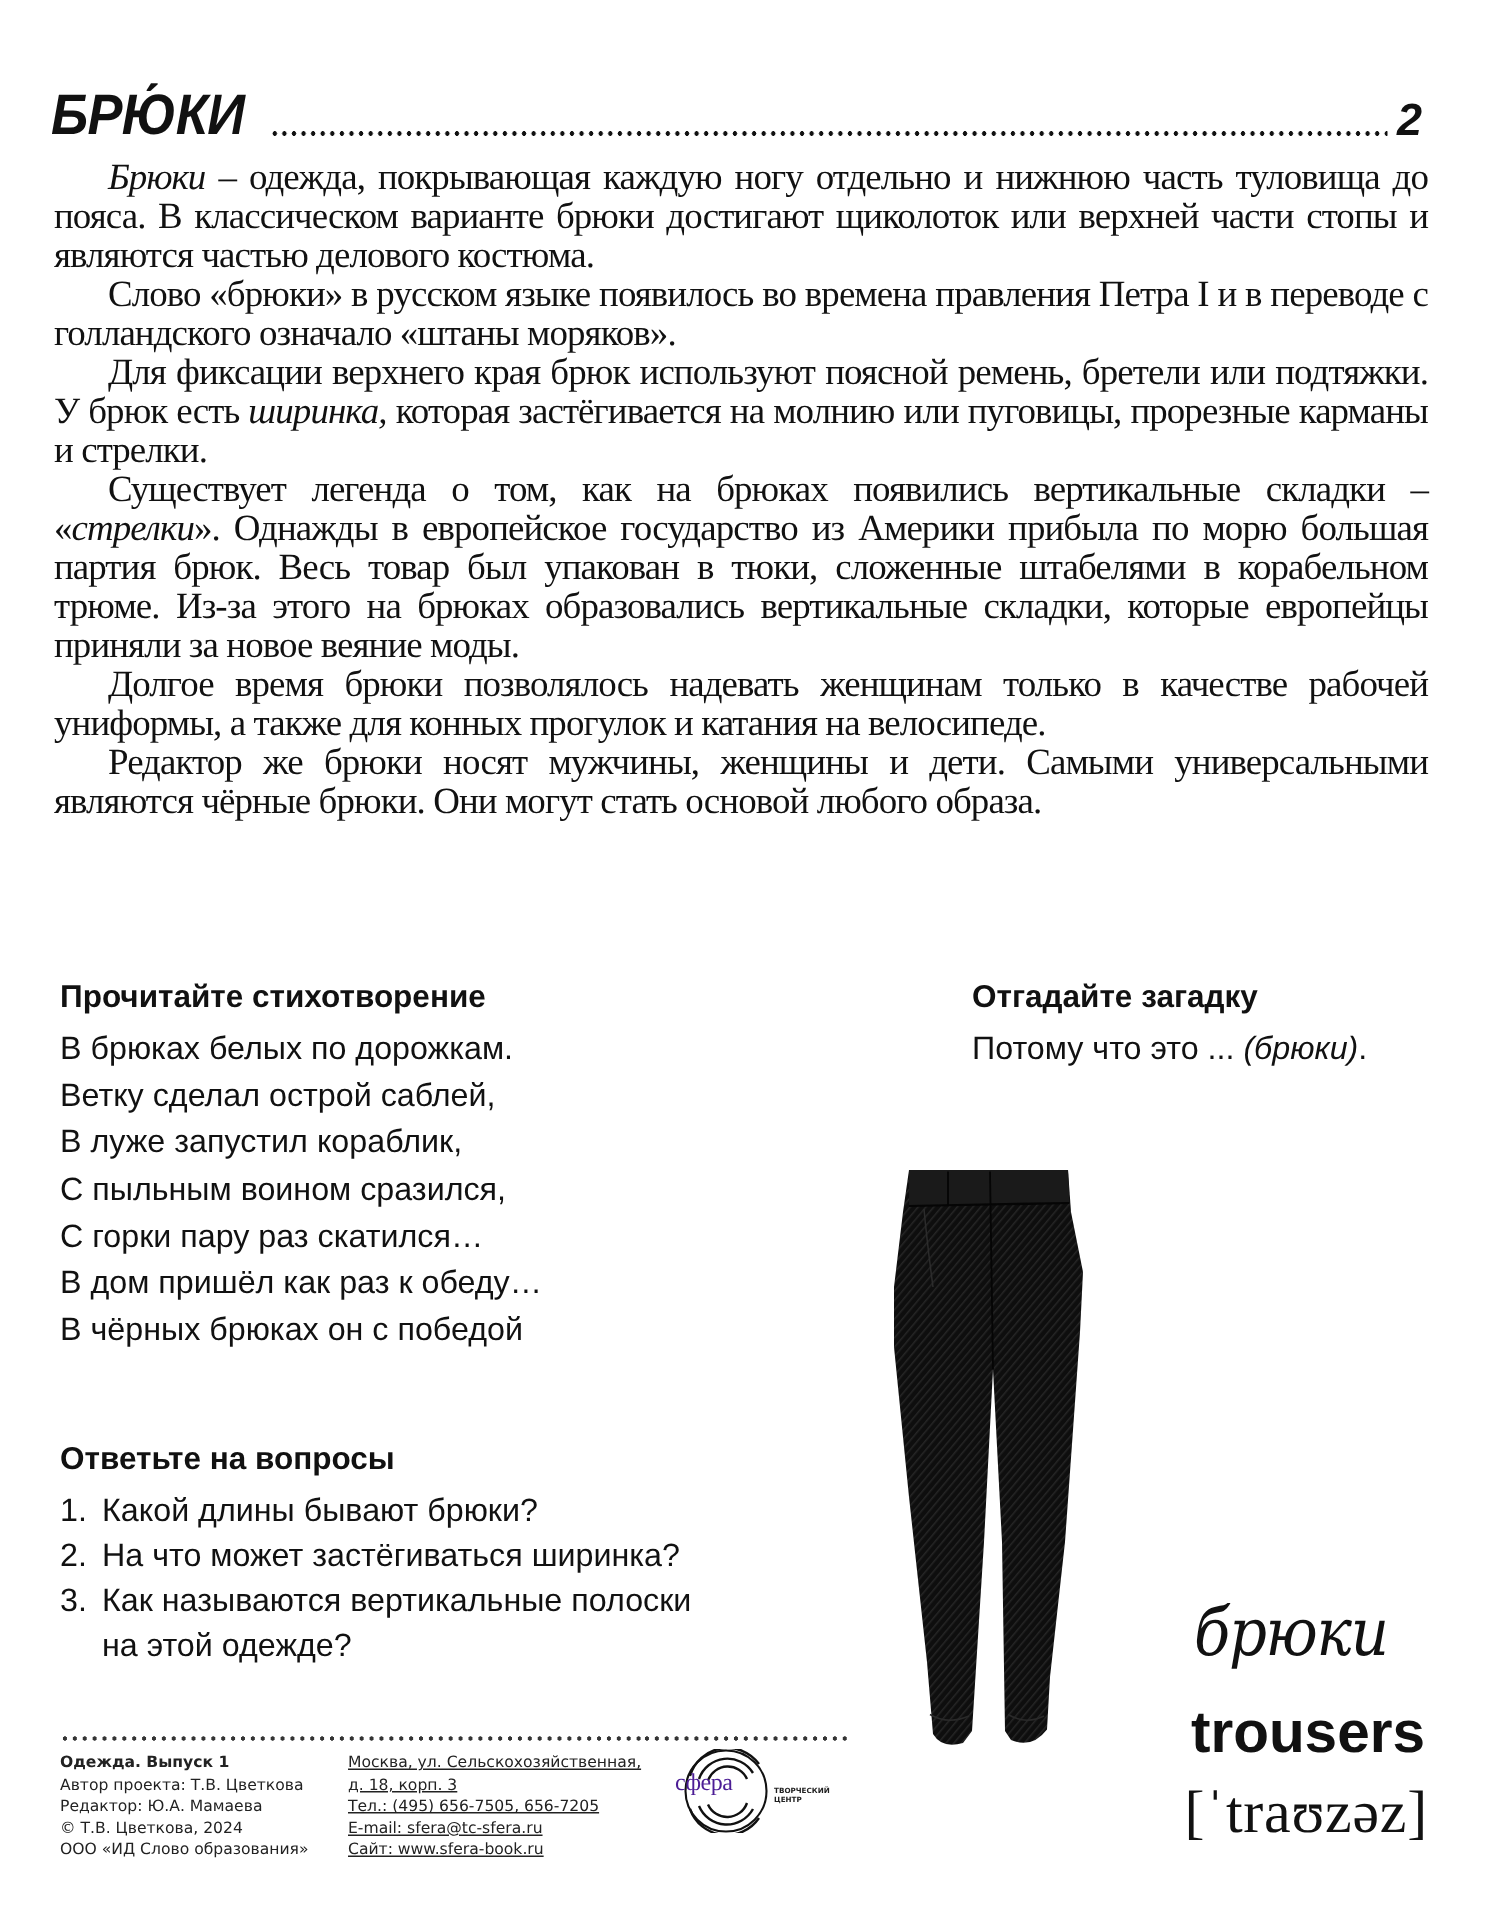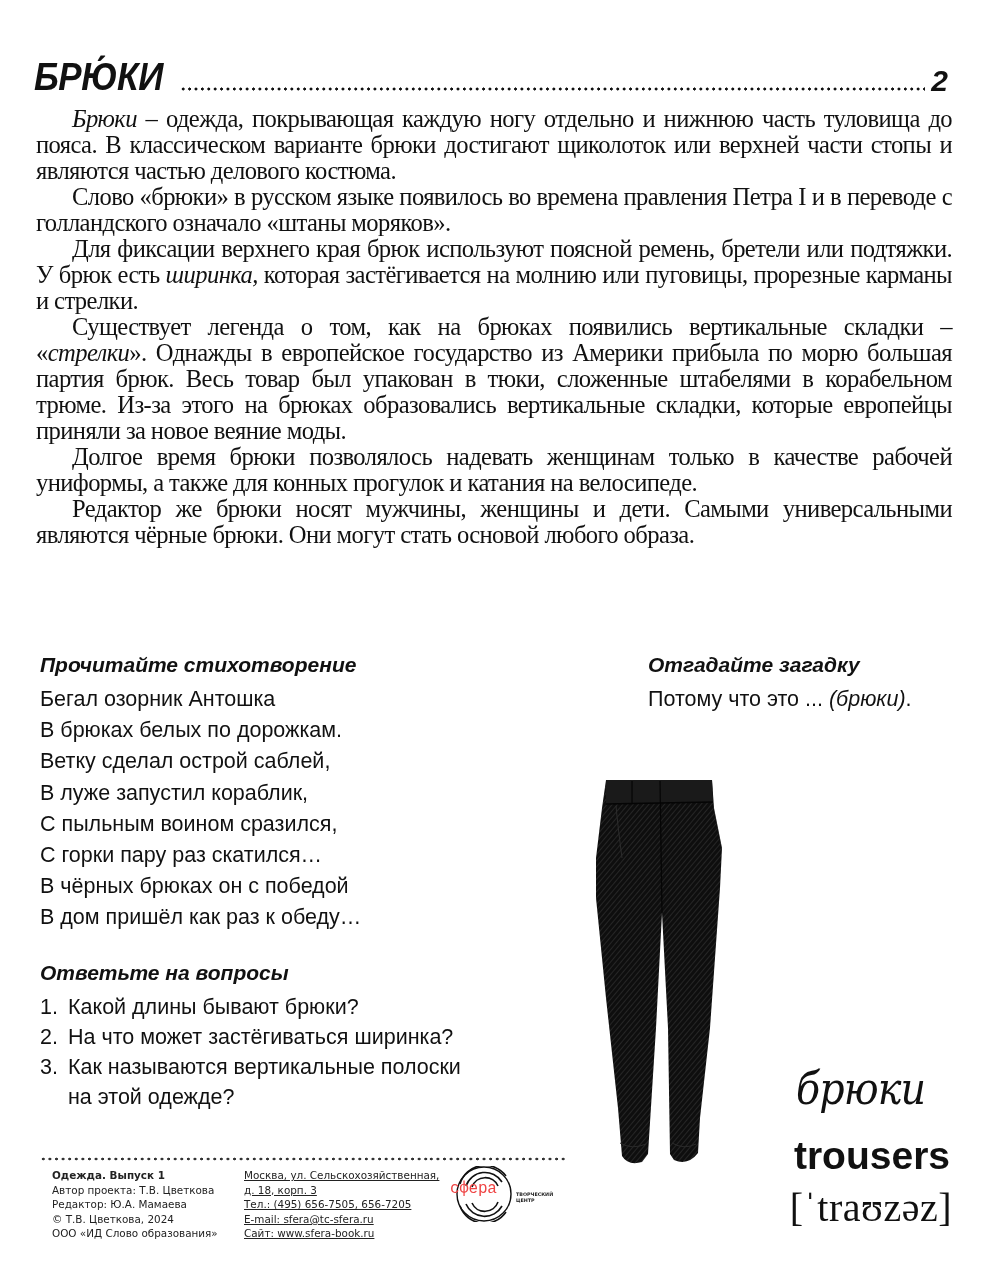--- a/index.html
+++ b/index.html
@@ -7,21 +7,21 @@
 
   .title-row { position: absolute; left: 34px; top: 48px; width: 914px; height: 48px; display: flex; align-items: flex-end; text-align: right; }
   .title { font-family: "Liberation Sans", sans-serif; font-weight: bold; font-style: italic; font-size: 38px; letter-spacing: -0.5px; line-height: 1; transform: scaleX(0.92); transform-origin: left bottom; white-space: nowrap; }
   .title-dots { flex: 1; margin: 0 6px 4px 6px; height: 6px; background-image: radial-gradient(circle, #111 1.4px, transparent 1.7px); background-size: 6.4px 6px; background-repeat: repeat-x; background-position: left center; }
   .page-num { font-weight: bold; font-style: italic; font-size: 30px; line-height: 1; }
 
   .article { position: absolute; left: 36px; top: 106px; width: 916px; font-family: Liberation Serif, serif; font-size: 24.6px; line-height: 26px; letter-spacing: -0.6px; }
   .article p { margin: 0; text-indent: 36px; text-align: justify; text-align-last: left; }
   .it { font-style: italic; }
 
-  .poem-head, .riddle-head, .qa-head { position: absolute; font-weight: bold; font-style: italic; font-size: 21px; line-height: 26px; }
+  .poem-head, .riddle-head, .qa-head { position: absolute; font-weight: bold; font-size: 21px; line-height: 26px; }
   .poem-head { left: 40px; top: 652px; }
   .poem { position: absolute; left: 40px; top: 684px; font-size: 21.5px; line-height: 31.2px; }
   .poem div { white-space: nowrap; }
 
   .riddle-head { left: 648px; top: 652px; }
   .riddle { position: absolute; left: 648px; top: 684px; font-size: 21.5px; line-height: 31.5px; }
   .riddle div { white-space: nowrap; }
 
   .qa-head { left: 40px; top: 960px; }
   .qa { position: absolute; left: 40px; top: 992px; font-size: 21.5px; line-height: 30px; margin: 0; padding: 0; list-style: none; }
@@ -29,27 +29,27 @@
   .qa li .num { width: 28px; flex: none; }
 
   .trousers-img { position: absolute; left: 592px; top: 778px; width: 142px; height: 392px; }
 
   .script-word { position: absolute; left: 796px; top: 1064px; font-family: "DejaVu Serif", serif; font-style: italic; font-size: 44px; line-height: 50px; letter-spacing: -1px; transform: scaleX(0.9); transform-origin: left top; }
   .en-word { position: absolute; right: 50px; top: 1134px; font-weight: bold; font-size: 39px; line-height: 44px; }
   .transcription { position: absolute; right: 48px; top: 1184px; font-family: "Liberation Serif", serif; font-size: 40px; line-height: 48px; letter-spacing: 0.5px; }
 
   .footer-dots { position: absolute; left: 40px; top: 1156px; width: 388px; height: 6px; background-image: radial-gradient(circle, #333 1.3px, transparent 1.6px); background-size: 6.6px 6px; background-repeat: repeat-x; }
   .footer-dots2 { position: absolute; left: 428px; top: 1156px; width: 140px; height: 6px; background-image: radial-gradient(circle, #333 1.3px, transparent 1.6px); background-size: 6.6px 6px; background-repeat: repeat-x; }
-  .footer-col { position: absolute; top: 1168px; font-family: "DejaVu Sans", sans-serif; font-size: 10.4px; line-height: 14.6px; color: #222; white-space: nowrap; margin-left: 12px; }
+  .footer-col { position: absolute; top: 1168px; font-family: "DejaVu Sans", sans-serif; font-size: 10.4px; line-height: 14.6px; color: #222; white-space: nowrap; }
   .footer-col.left { left: 40px; }
   .footer-col.mid { left: 232px; text-decoration: underline; }
   .footer-col .bold { font-weight: bold; }
 
   .logo { position: absolute; left: 444px; top: 1166px; width: 120px; height: 56px; }
-  .logo-text { position: absolute; left: 450px; top: 1180px; font-family: Liberation Mono, monospace; font-size: 16px; color: #ef4444; letter-spacing: -0.3px; }
+  .logo-text { position: absolute; left: 450px; top: 1180px; font-family: Liberation Serif, serif; font-size: 16px; color: #4c1d95; letter-spacing: -0.3px; }
   .logo-sub { position: absolute; left: 516px; top: 1192px; font-family: "DejaVu Sans", sans-serif; font-size: 4.8px; line-height: 6px; font-weight: bold; color: #222; }
 </style>
 </head>
 <body>
 
 <div class="title-row">
   <span class="title">БРЮ́КИ</span>
   <span class="title-dots"></span>
   <span class="page-num">2</span>
 </div>
@@ -58,28 +58,27 @@
   <p><span class="it">Брюки</span><span> – одежда, покрывающая каждую ногу отдельно и нижнюю часть туловища до пояса. В классическом варианте брюки достигают щиколоток или верхней части стопы и являются частью делового костюма.</span></p>
   <p><span>Слово «брюки» в русском языке появилось во времена правления Петра I и в переводе с голландского означало «штаны моряков».</span></p>
   <p><span>Для фиксации верхнего края брюк используют поясной ремень, бретели или подтяжки. У брюк есть </span><span class="it">ширинка,</span><span> которая застёгивается на молнию или пуговицы, прорезные карманы и стрелки.</span></p>
   <p><span>Существует легенда о том, как на брюках появились вертикальные складки – «</span><span class="it">стрелки</span><span>». Однажды в европейское государство из Америки прибыла по морю большая партия брюк. Весь товар был упакован в тюки, сложенные штабелями в корабельном трюме. Из-за этого на брюках образовались вертикальные складки, которые европейцы приняли за новое веяние моды.</span></p>
   <p><span>Долгое время брюки позволялось надевать женщинам только в качестве рабочей униформы, а также для конных прогулок и катания на велосипеде.</span></p>
   <p><span>Редактор же брюки носят мужчины, женщины и дети. Самыми универсальными являются чёрные брюки. Они могут стать основой любого образа.</span></p>
 </div>
 
 <div class="poem-head">Прочитайте стихотворение</div>
 <div class="poem">
-  <div>Бегал озорник Антошка</div>
   <div>В брюках белых по дорожкам.</div>
   <div>Ветку сделал острой саблей,</div>
   <div>В луже запустил кораблик,</div>
   <div>С пыльным воином сразился,</div>
   <div>С горки пару раз скатился…</div>
+  <div>В дом пришёл как раз к обеду…</div>
   <div>В чёрных брюках он с победой</div>
-  <div>В дом пришёл как раз к обеду…</div>
 </div>
 
 <div class="riddle-head">Отгадайте загадку</div>
 <div class="riddle">
   <div><span>Потому что это ... </span><span class="it">(брюки)</span><span>.</span></div>
 </div>
 
 <div class="qa-head">Ответьте на вопросы</div>
 <ol class="qa">
   <li>

